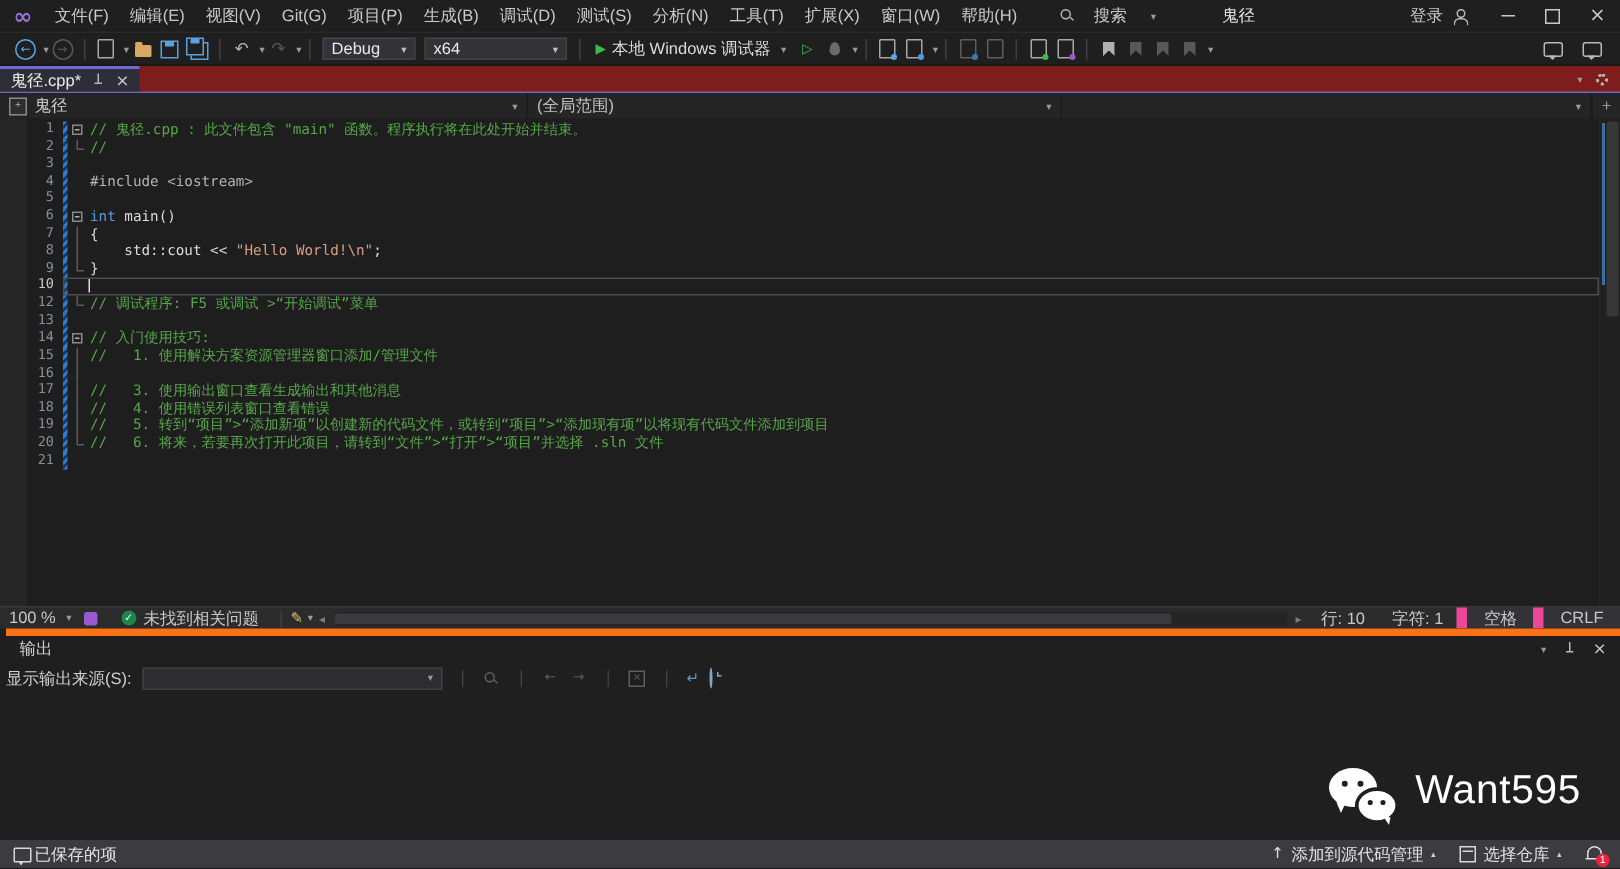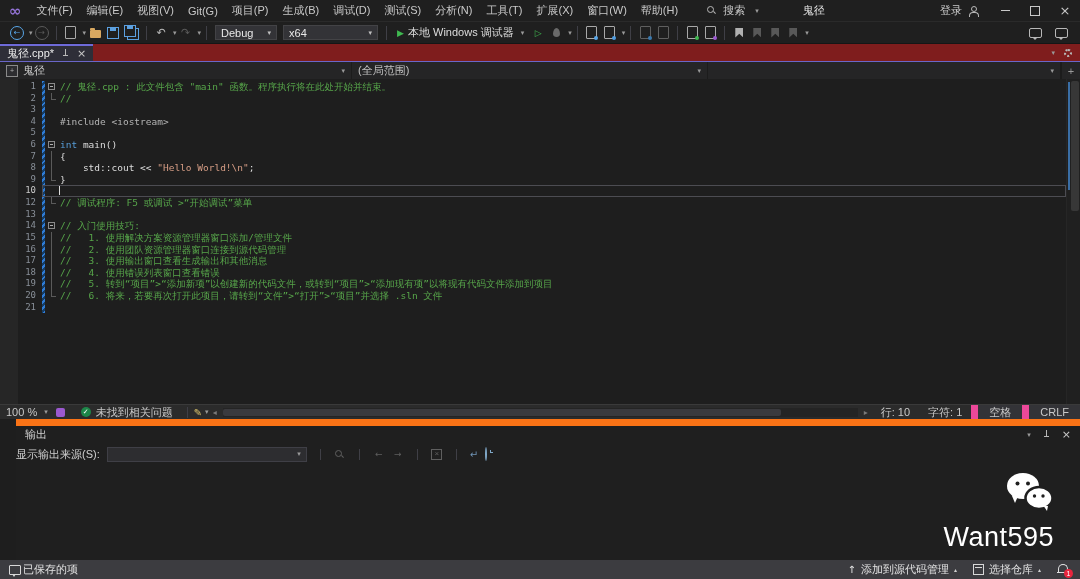--- a/index.html
+++ b/index.html
@@ -6,21 +6,21 @@
   #app{position:relative;width:1080px;height:579px;background:#1e1e1e;overflow:hidden;
        font-family:"Liberation Sans",sans-serif;font-size:11px;color:#cccccc;}
   .glyph{font-family:"DejaVu Sans",sans-serif;}
 
   
   .titlebar{position:absolute;top:0;left:0;right:0;height:22px;background:#1f1f1f;
             display:flex;align-items:center;border-bottom:1px solid #2a2a2a;box-sizing:border-box;}
   .vs-logo{color:#9272d4;font-size:15px;font-weight:bold;margin:0 8px 0 9px;line-height:20px;}
   #menubar{display:flex;height:100%;}
   .menu-item{padding:0 7px;display:flex;align-items:center;color:#c9c9c9;cursor:default;}
-  .search{display:flex;align-items:center;gap:7px;margin-left:16px;color:#c9c9c9;padding:0 6px;}
+  .search{display:flex;align-items:center;gap:13px;margin-left:16px;color:#c9c9c9;padding:0 6px;}
   .mag{position:relative;width:9px;height:9px;display:inline-block;}
   .mag::before{content:"";position:absolute;left:0;top:0;width:5px;height:5px;border:1px solid #b8b8b8;border-radius:50%;}
   .mag::after{content:"";position:absolute;left:6px;top:6px;width:3px;height:1px;background:#b8b8b8;transform:rotate(45deg);}
   .caret{font-family:"DejaVu Sans",sans-serif;font-size:7px;color:#9a9a9a;margin-left:3px;}
   .sol{margin-left:38px;color:#e4e4e4;}
   .tb-right{margin-left:auto;display:flex;align-items:center;height:100%;}
   .signin{display:flex;align-items:center;gap:6px;padding:0 12px;color:#c9c9c9;}
   .person{position:relative;width:10px;height:10px;display:inline-block;}
   .person::before{content:"";position:absolute;left:3px;top:0;width:4px;height:4px;border:1px solid #b8b8b8;border-radius:50%;}
   .person::after{content:"";position:absolute;left:1px;top:6px;width:8px;height:4px;border:1px solid #b8b8b8;border-bottom:none;border-radius:4px 4px 0 0;}
@@ -119,40 +119,40 @@
   .chk{width:10px;height:10px;border-radius:50%;background:#1d8649;color:#ffffff;font-size:7px;display:flex;align-items:center;justify-content:center;}
   .vsep{width:1px;height:11px;background:#3f3f46;margin:0 6px;}
   .pen{color:#d8c06a;font-size:10px;}
   .hsa{color:#7a7a7a;font-size:8px;padding:0 4px;}
   .hstrack{flex:1;height:9px;background:#242424;margin:0 2px;position:relative;}
   .hstrack .hthumb{position:absolute;left:0;top:1px;height:7px;width:88%;background:#3a3a3e;border-radius:2px;}
   .pos{padding:0 9px;}
   .cell{align-self:stretch;display:flex;align-items:center;padding:0 11px;background:#333337;border-left:7px solid #ec4899;}
 
   
-  .panel{position:absolute;top:419px;left:16px;right:0;height:141px;background:#1f1f1f;border-top:7px solid #f97316;box-sizing:border-box;}
+  .panel{position:absolute;top:419px;left:4px;right:0;height:141px;background:#1f1f1f;border-top:5px solid #f97316;box-sizing:border-box;}
   .panel-header{height:17px;display:flex;align-items:center;padding:0 9px;}
   .panel-title{color:#d0d0d0;}
   .ph-right{margin-left:auto;display:flex;align-items:center;gap:11px;}
   .ph-right .x{font-size:11px;color:#c9c9c9;}
   .panel-toolbar{height:22px;display:flex;align-items:center;gap:7px;color:#cfcfcf;}
   .out-combo{width:200px;height:15px;background:#2d2d30;border:1px solid #3f3f46;display:flex;align-items:center;padding:0 5px;box-sizing:border-box;}
   .out-combo .caret{margin-left:auto;}
   .dimicn{color:#5f5f5f;font-size:9px;display:inline-flex;align-items:center;justify-content:center;min-width:12px;}
   .mag.dim::before{border-color:#5f5f5f;}
   .mag.dim::after{background:#5f5f5f;}
   .clrbox{width:9px;height:9px;border:1px solid #5f5f5f;color:#5f5f5f;font-size:8px;line-height:7px;text-align:center;}
   .wrap{color:#6f93b5;font-size:10px;}
   .clock{width:10px;height:10px;border:1px solid #7fa7c7;border-radius:50%;position:relative;}
   .clock::before{content:"";position:absolute;left:4px;top:2px;width:1px;height:3px;background:#7fa7c7;}
   .clock::after{content:"";position:absolute;left:4px;top:4px;width:3px;height:1px;background:#7fa7c7;}
   .panel-content{position:relative;height:100px;}
 
   
-  .watermark{position:absolute;right:26px;bottom:12px;display:flex;align-items:flex-end;gap:10px;flex-direction:column;}
+  .watermark{position:absolute;right:26px;bottom:12px;display:flex;align-items:flex-start;gap:10px;}
   .wm-text{font-size:27px;color:#ffffff;letter-spacing:.5px;}
 
   
   .statusbar{position:absolute;top:560px;left:0;right:0;height:19px;background:#3c3c40;display:flex;
              align-items:center;padding:0 9px;box-sizing:border-box;color:#e2e2e2;}
   .sb-left{display:flex;align-items:center;gap:2px;}
   .sb-bubble{width:10px;height:8px;border:1px solid #d8d8d8;border-radius:1px;position:relative;}
   .sb-bubble::after{content:"";position:absolute;left:2px;bottom:-3px;width:0;height:0;
                     border-left:2px solid transparent;border-right:2px solid transparent;border-top:3px solid #d8d8d8;}
   .sb-right{margin-left:auto;display:flex;align-items:center;gap:16px;}
@@ -449,21 +449,20 @@
           <span class="ln-num">15</span>
           <span class="ln-chg"></span>
           <span class="ln-fold f-line"></span>
           <span class="ln-text"><span class="seg-c">//   1. 使用解决方案资源管理器窗口添加/管理文件</span></span>
         </div>
         <div class="line">
           <span class="ln-bp"></span>
           <span class="ln-num">16</span>
           <span class="ln-chg"></span>
           <span class="ln-fold f-line"></span>
-          <span class="ln-text"><span class="seg-c">//   2. 使用团队资源管理器窗口连接到源代码管理</span></span>
         </div>
         <div class="line">
           <span class="ln-bp"></span>
           <span class="ln-num">17</span>
           <span class="ln-chg"></span>
           <span class="ln-fold f-line"></span>
           <span class="ln-text"><span class="seg-c">//   3. 使用输出窗口查看生成输出和其他消息</span></span>
         </div>
         <div class="line">
           <span class="ln-bp"></span>

